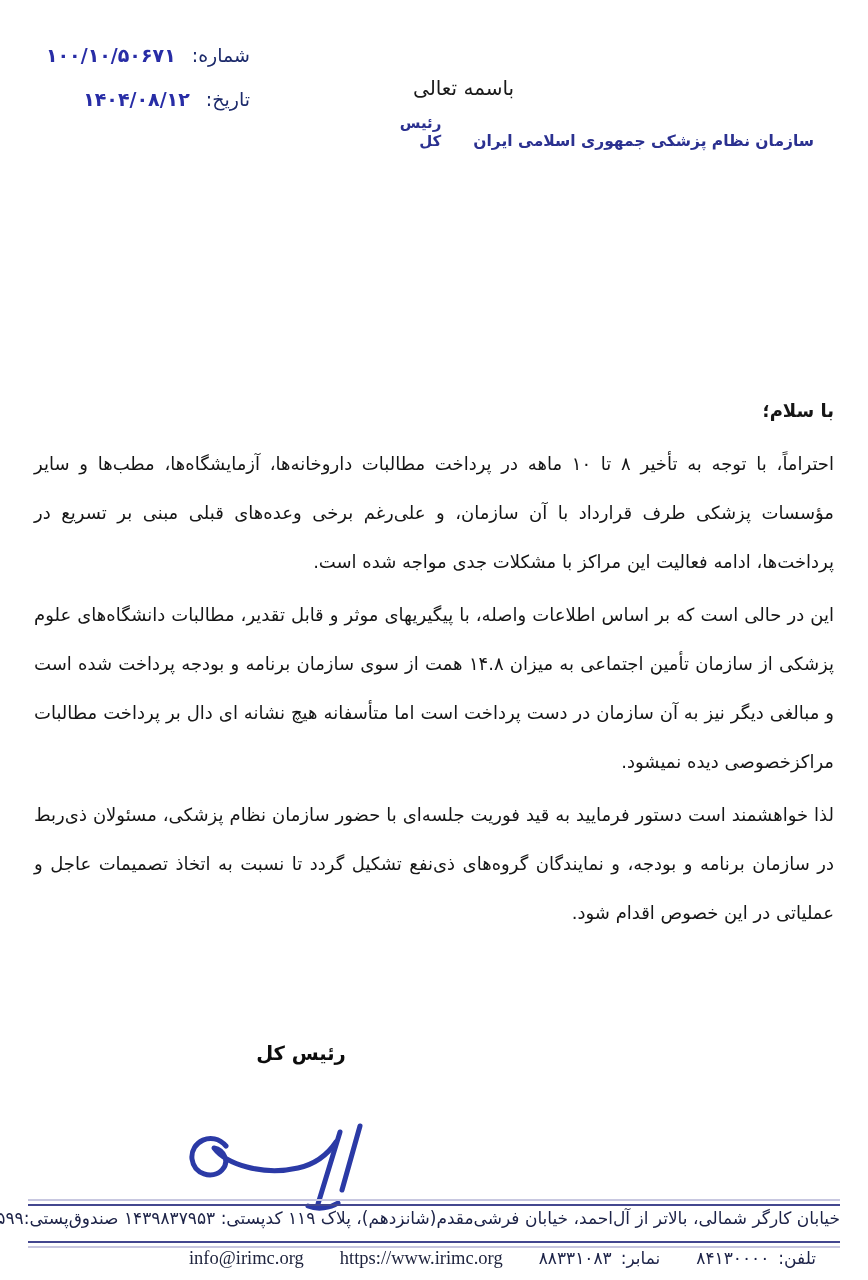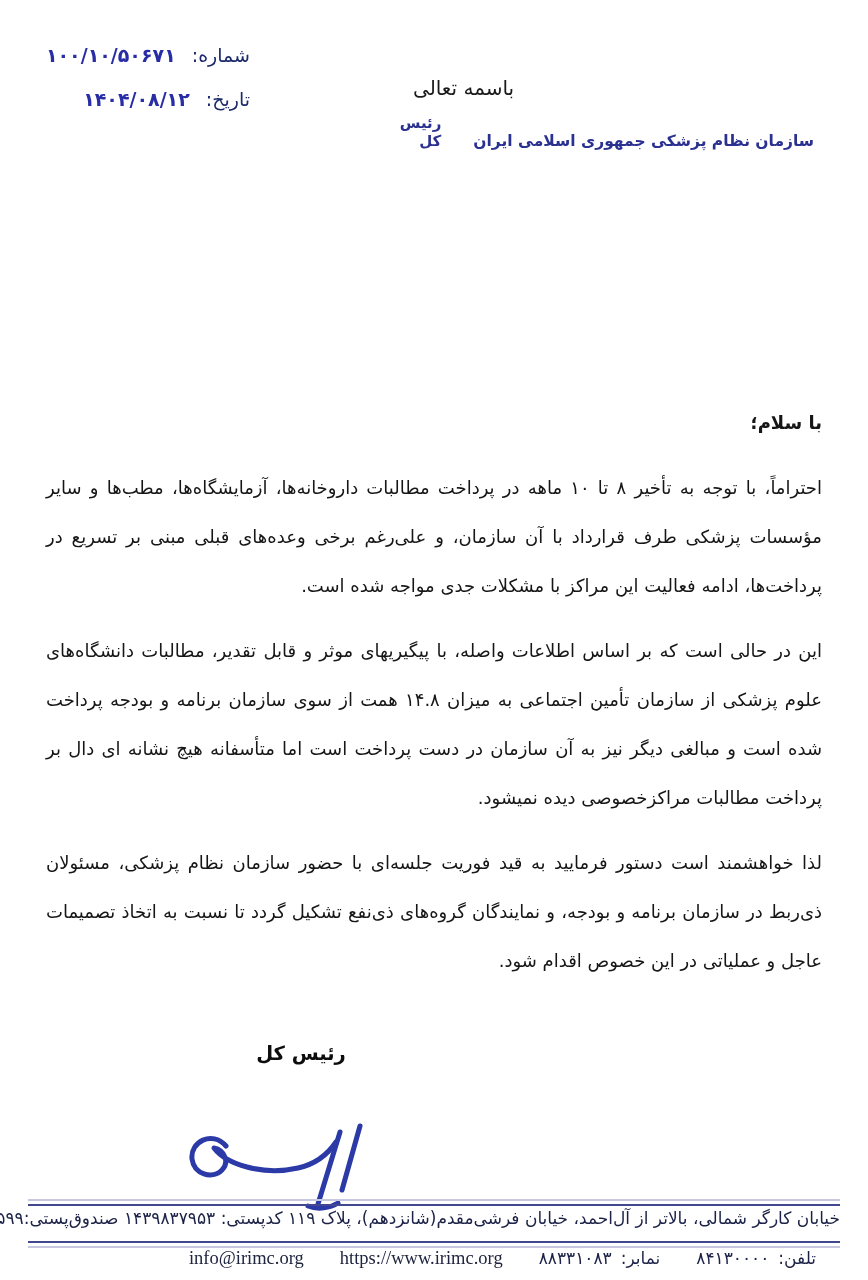--- a/index.html
+++ b/index.html
@@ -27,21 +27,21 @@
   .logo-block { position:absolute; top:10px; right:22px; width:300px; display:flex; flex-direction:row; align-items:flex-end; color:#2b3190;gap:32px; }
   .logo-svg { width:104px; height:140px; display:block; }
   .org-name { font-size:15.5px; font-weight:bold; margin-top:1px; white-space:nowrap; color:#2b3190; }
   .org-role { font-size:15px; font-weight:bold; margin-top:9px; color:#2b3190; }
 
   
   .recipient { position:absolute; top:256px; right:30px; text-align:right; font-weight:bold; color:#0d0d0d; font-size:21px; line-height:42px; }
 
   
   .letter-body { position:absolute; top:382px; right:30px; left:30px; font-size:18px; line-height:49px; color:#161616; text-align:justify; }
-  .letter-body p { margin:16px; }
+  .letter-body p { margin:4px; }
   .salutation { font-weight:bold; text-align:right; }
 
   
   .sig-block { position:absolute; top:1038px; left:146px; width:310px; text-align:center; color:#0d0d0d; }
   .sig-name { font-size:20.5px; font-weight:bold; }
   .sig-title { font-size:19.5px; font-weight:bold; margin-top:4px; }
   .sig-svg { position:absolute; top:60px; left:22px; width:250px; height:130px; }
 
   
   .rule { position:absolute; left:28px; right:28px; height:0; }

